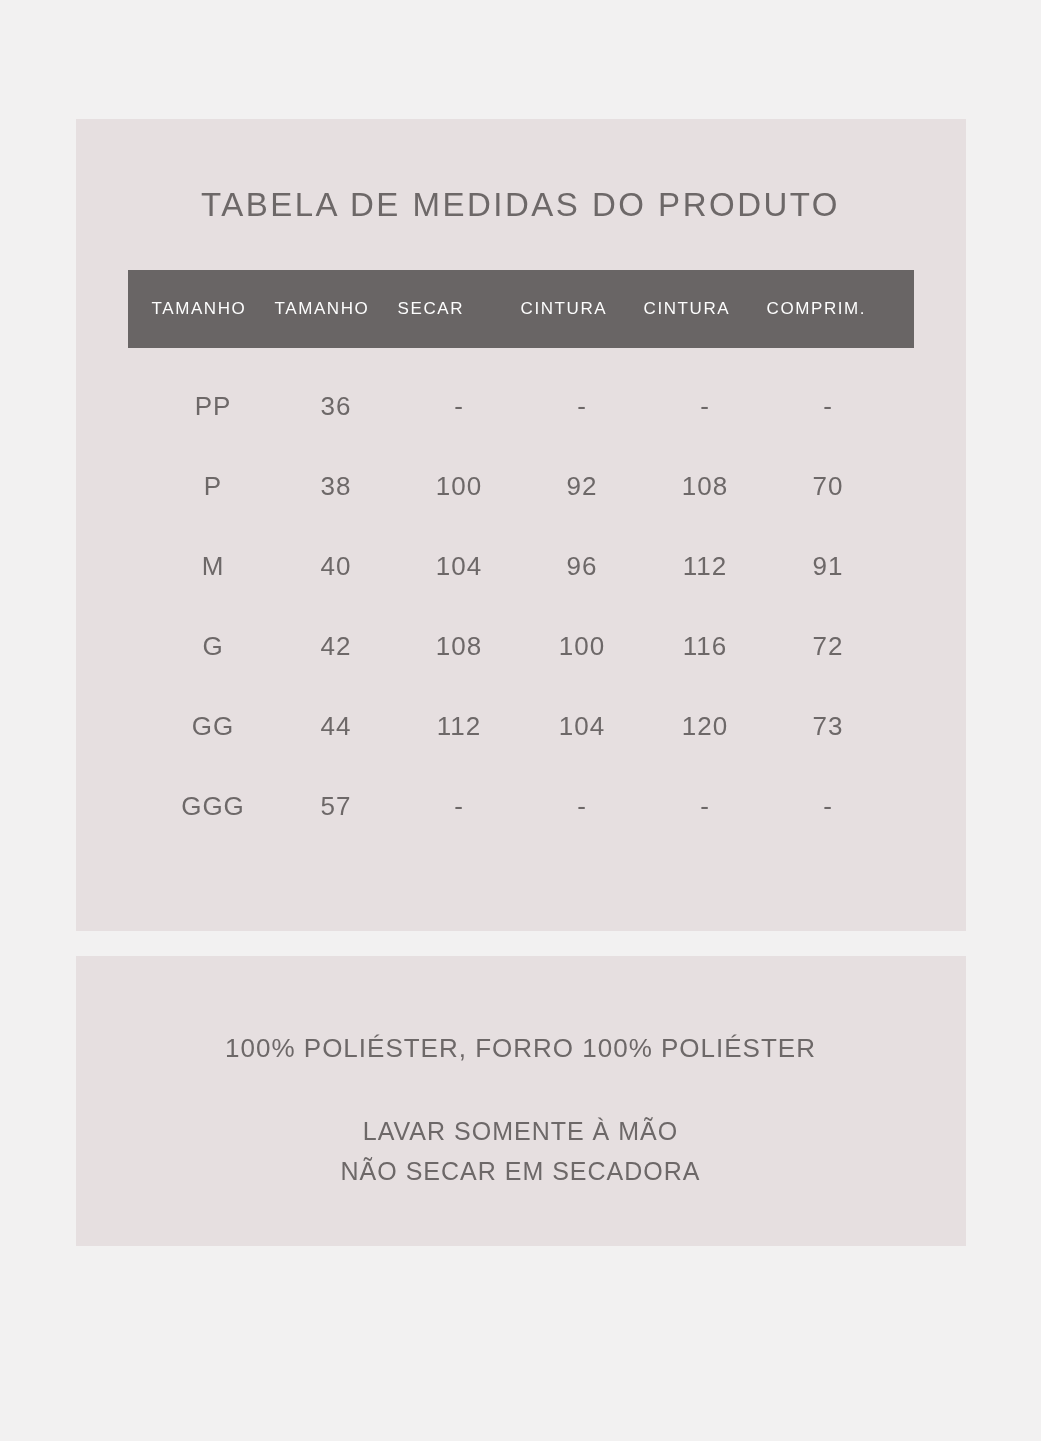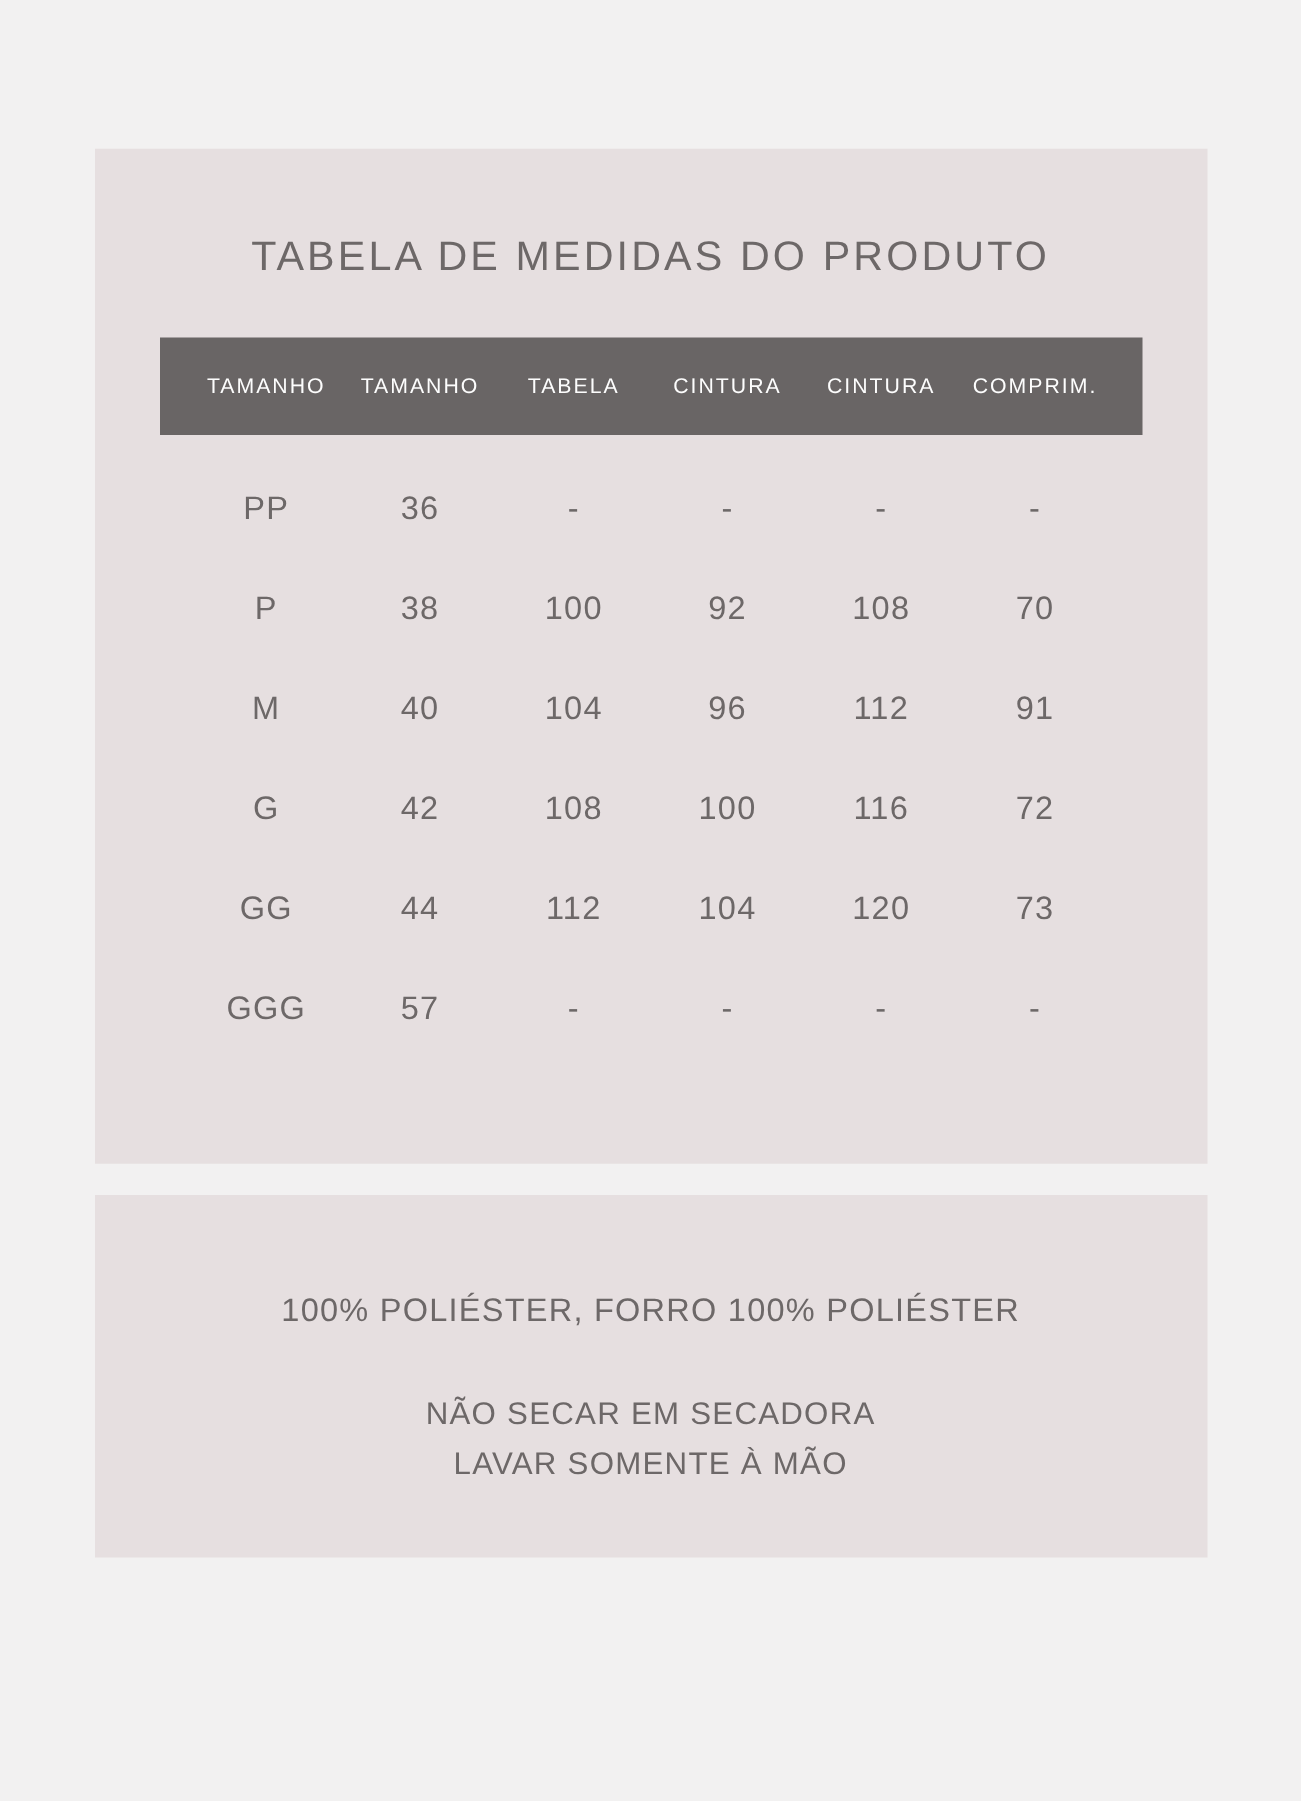--- a/index.html
+++ b/index.html
@@ -42,21 +42,20 @@
   .size-table { margin: 45px 52px 0; }
   .size-table__head {
     height: 78px;
     background: var(--header-bar);
     display: flex;
     align-items: center;
     padding: 0 24px;
   }
   .size-table__head .cell {
     flex: 1;
-    text-align: center;
     color: var(--header-text);
     font-size: 17px;
     letter-spacing: 1.6px;
   }
   .size-table__body { padding: 43px 24px 0; }
   .trow {
     height: 80px;
     display: flex;
   }
   .trow .cell {
@@ -88,21 +87,21 @@
 
 <div class="page">
 
   <section class="panel panel--sizes">
     <h1 class="section-title">TABELA DE MEDIDAS DO PRODUTO</h1>
 
     <div class="size-table">
       <div class="size-table__head" id="table-head">
           <div class="cell">TAMANHO</div>
           <div class="cell">TAMANHO</div>
-          <div class="cell">TABELA</div>
+          <div class="cell">SECAR</div>
           <div class="cell">CINTURA</div>
           <div class="cell">CINTURA</div>
           <div class="cell">COMPRIM.</div>
         </div>
       <div class="size-table__body" id="table-body">
           <div class="trow">
             <div class="cell">PP</div>
             <div class="cell">36</div>
             <div class="cell">-</div>
             <div class="cell">-</div>
@@ -150,18 +149,18 @@
             <div class="cell">-</div>
           </div>
         </div>
     </div>
   </section>
 
 
   <section class="panel panel--care">
     <p class="care-line">100% POLIÉSTER, FORRO 100% POLIÉSTER</p>
     <div class="care-instructions">
+      <p class="care-line">LAVAR SOMENTE À MÃO</p>
       <p class="care-line">NÃO SECAR EM SECADORA</p>
-      <p class="care-line">LAVAR SOMENTE À MÃO</p>
     </div>
   </section>
 
 </div>
 
 </body></html>

